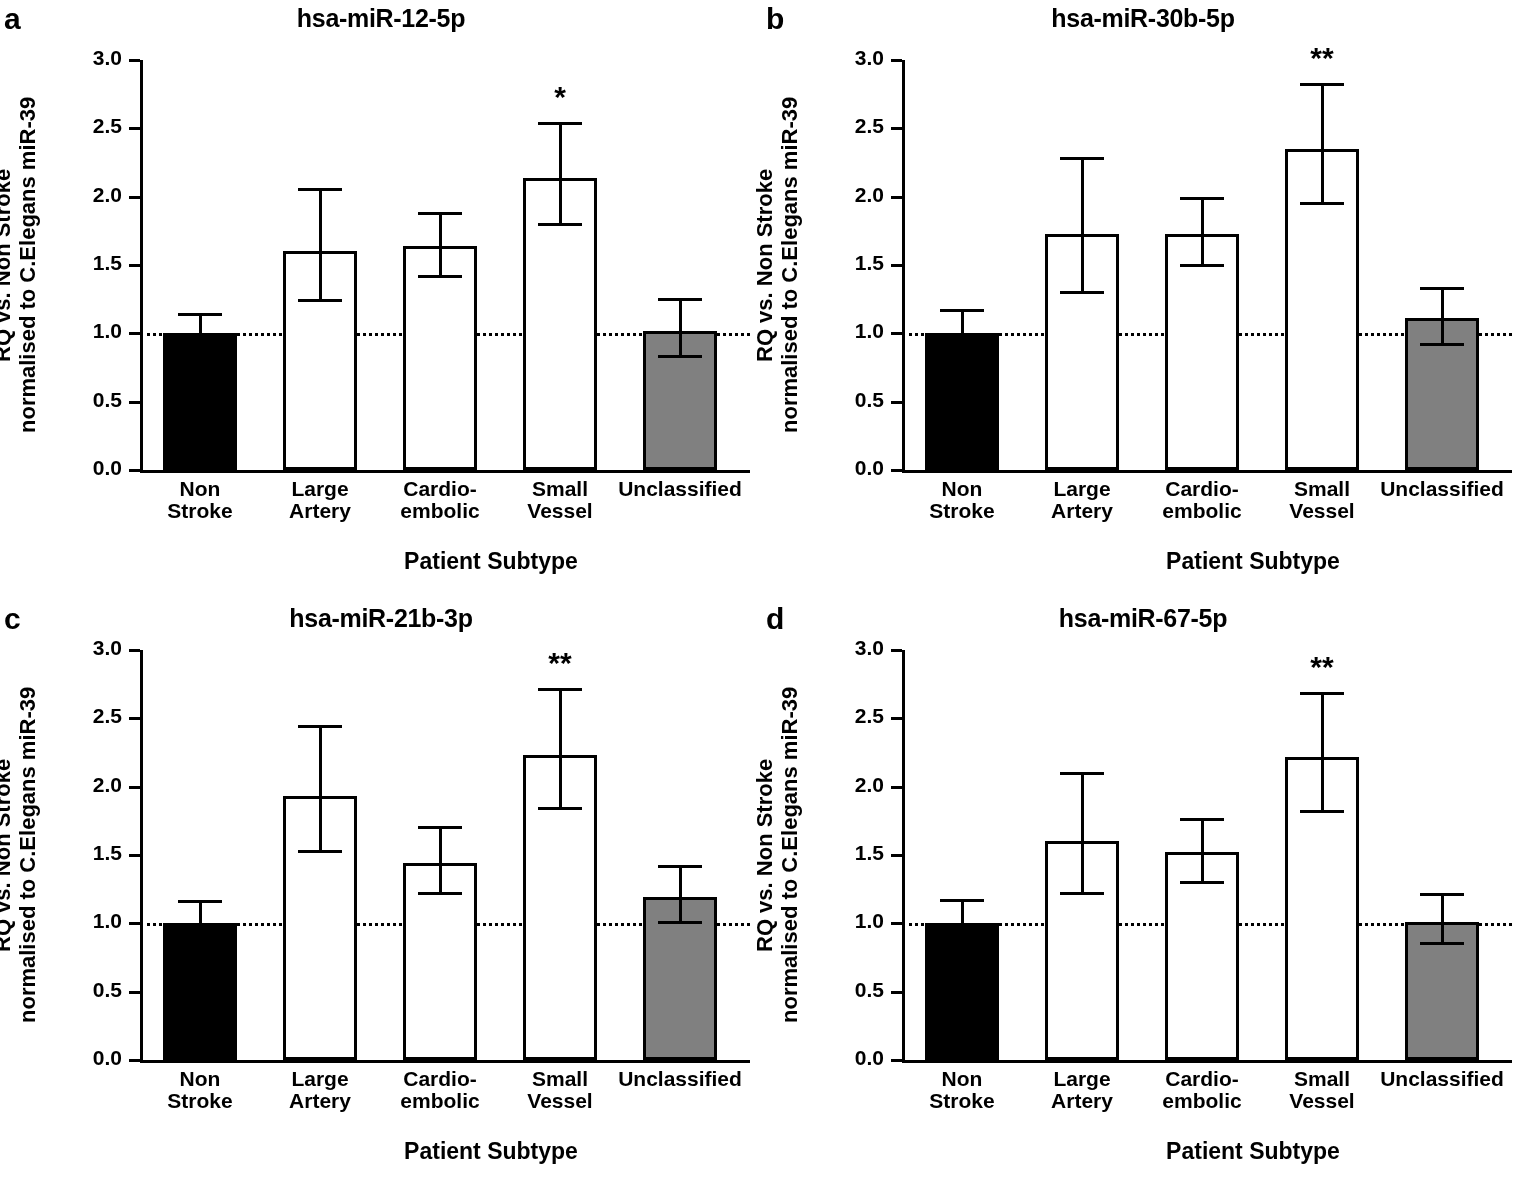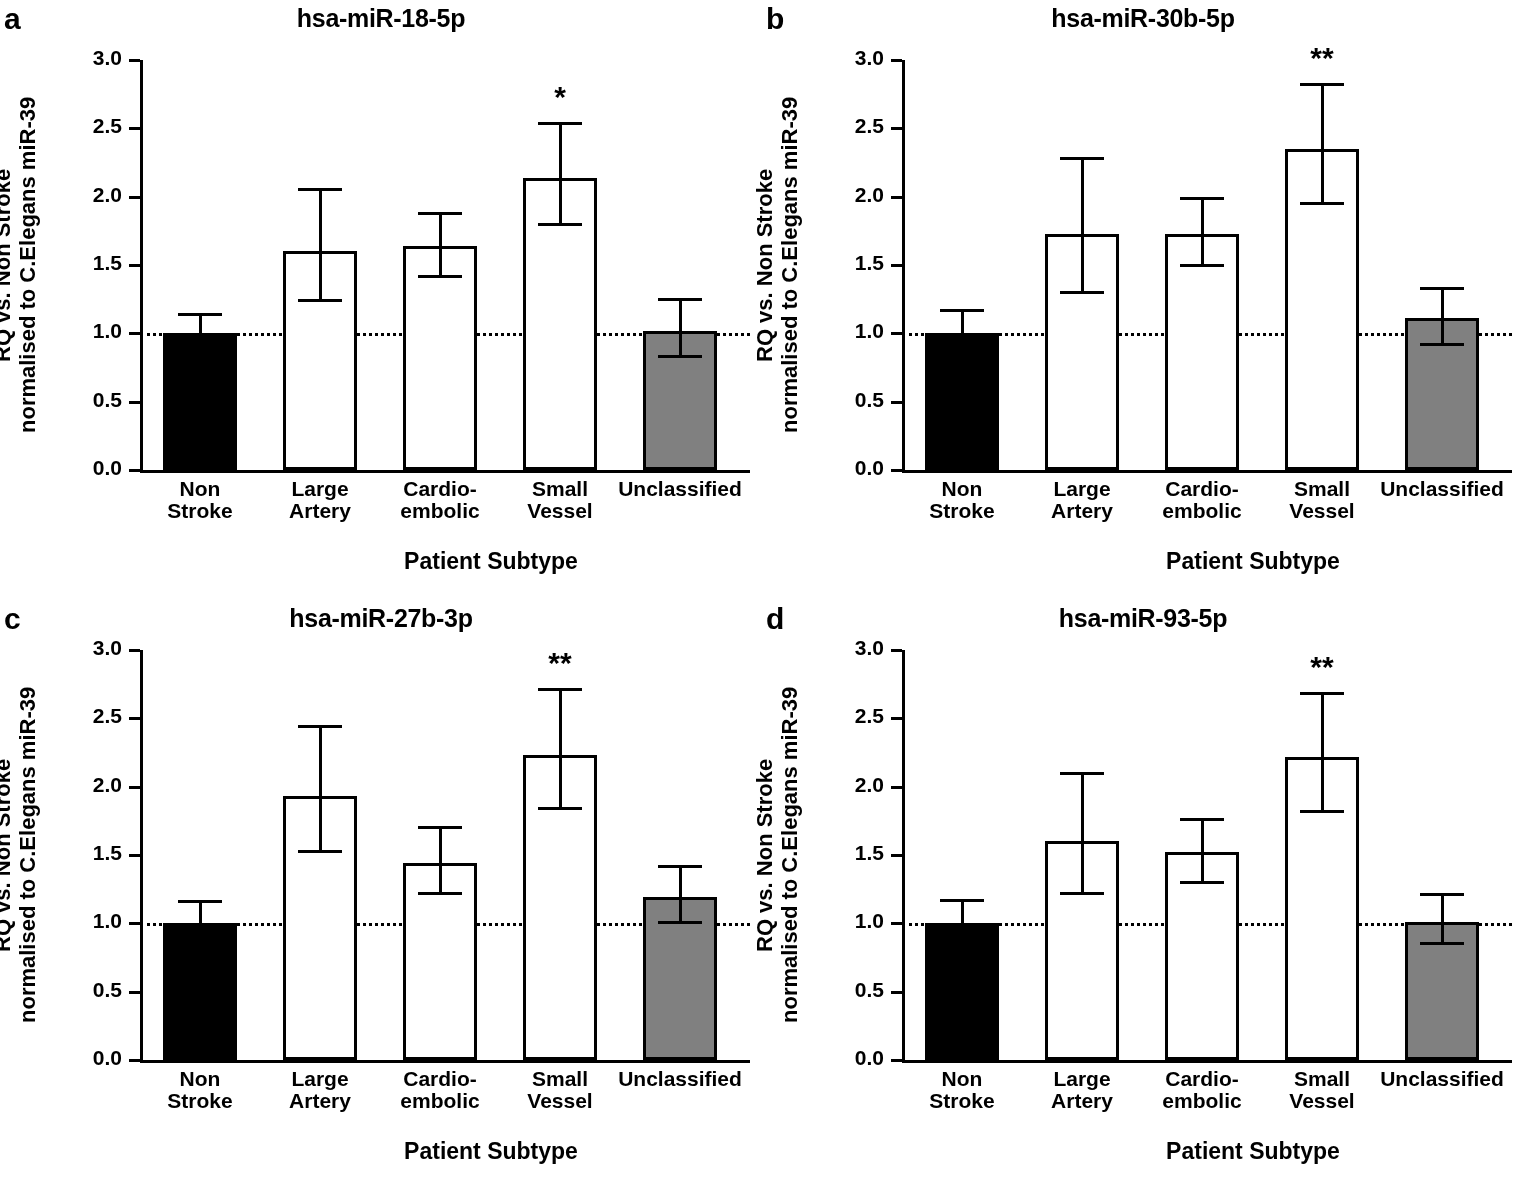--- a/index.html
+++ b/index.html
@@ -20,21 +20,21 @@
   .cap{position:absolute;background:#000;height:3px;}
   .cat{position:absolute;font-size:21px;font-weight:bold;text-align:center;line-height:1.05;}
   .star{position:absolute;font-size:30px;font-weight:bold;text-align:center;}
 </style>
 </head>
 <body>
 
 <div class="grid">
   <div class="panel" id="panel-a">
     <div class="panel-letter">a</div>
-    <div class="panel-title">hsa-miR-18-5p</div>
+    <div class="panel-title">hsa-miR-12-5p</div>
   <div class="axis-v" style="left: 140px; top: 60px; height: 413px;"></div>
       <div class="axis-h" style="left: 140px; top: 470px; width: 610px;"></div>
       <div class="tick" style="left: 129px; top: 469px;"></div>
       <div class="ticklbl" style="left: 64px; top: 456px; width: 58px;">0.0</div>
       <div class="tick" style="left: 129px; top: 400.667px;"></div>
       <div class="ticklbl" style="left: 64px; top: 387.667px; width: 58px;">0.5</div>
       <div class="tick" style="left: 129px; top: 332.333px;"></div>
       <div class="ticklbl" style="left: 64px; top: 319.333px; width: 58px;">1.0</div>
       <div class="tick" style="left: 129px; top: 264px;"></div>
       <div class="ticklbl" style="left: 64px; top: 251px; width: 58px;">1.5</div>
@@ -118,21 +118,21 @@
       <div class="err" style="left: 678.5px; top: 286.867px; height: 56.0333px;"></div>
       <div class="cap" style="left: 658px; top: 286.867px; width: 44px;"></div>
       <div class="cap" style="left: 658px; top: 342.9px; width: 44px;"></div>
       <div class="cat" style="left: 595px; top: 478px; width: 170px;">Unclassified</div>
       <div class="star" style="left: 520px; top: 41.2333px; width: 80px;">**</div>
       <div class="ylab" style="left: -10px; top: 52px; height: 426px;"><span>RQ vs. Non Stroke<br>normalised to C.Elegans miR-39</span></div>
       <div class="xlab" style="left: 0px; top: 548px; padding-left: 110px;">Patient Subtype</div>
     </div>
   <div class="panel" id="panel-c">
     <div class="panel-letter">c</div>
-    <div class="panel-title">hsa-miR-27b-3p</div>
+    <div class="panel-title">hsa-miR-21b-3p</div>
   <div class="axis-v" style="left: 140px; top: 50px; height: 413px;"></div>
       <div class="axis-h" style="left: 140px; top: 460px; width: 610px;"></div>
       <div class="tick" style="left: 129px; top: 459px;"></div>
       <div class="ticklbl" style="left: 64px; top: 446px; width: 58px;">0.0</div>
       <div class="tick" style="left: 129px; top: 390.667px;"></div>
       <div class="ticklbl" style="left: 64px; top: 377.667px; width: 58px;">0.5</div>
       <div class="tick" style="left: 129px; top: 322.333px;"></div>
       <div class="ticklbl" style="left: 64px; top: 309.333px; width: 58px;">1.0</div>
       <div class="tick" style="left: 129px; top: 254px;"></div>
       <div class="ticklbl" style="left: 64px; top: 241px; width: 58px;">1.5</div>
@@ -167,21 +167,21 @@
       <div class="err" style="left: 678.5px; top: 264.567px; height: 56.0333px;"></div>
       <div class="cap" style="left: 658px; top: 264.567px; width: 44px;"></div>
       <div class="cap" style="left: 658px; top: 320.6px; width: 44px;"></div>
       <div class="cat" style="left: 595px; top: 468px; width: 170px;">Unclassified</div>
       <div class="star" style="left: 520px; top: 46.2667px; width: 80px;">**</div>
       <div class="ylab" style="left: -10px; top: 42px; height: 426px;"><span>RQ vs. Non Stroke<br>normalised to C.Elegans miR-39</span></div>
       <div class="xlab" style="left: 0px; top: 538px; padding-left: 110px;">Patient Subtype</div>
     </div>
   <div class="panel" id="panel-d">
     <div class="panel-letter">d</div>
-    <div class="panel-title">hsa-miR-93-5p</div>
+    <div class="panel-title">hsa-miR-67-5p</div>
   <div class="axis-v" style="left: 140px; top: 50px; height: 413px;"></div>
       <div class="axis-h" style="left: 140px; top: 460px; width: 610px;"></div>
       <div class="tick" style="left: 129px; top: 459px;"></div>
       <div class="ticklbl" style="left: 64px; top: 446px; width: 58px;">0.0</div>
       <div class="tick" style="left: 129px; top: 390.667px;"></div>
       <div class="ticklbl" style="left: 64px; top: 377.667px; width: 58px;">0.5</div>
       <div class="tick" style="left: 129px; top: 322.333px;"></div>
       <div class="ticklbl" style="left: 64px; top: 309.333px; width: 58px;">1.0</div>
       <div class="tick" style="left: 129px; top: 254px;"></div>
       <div class="ticklbl" style="left: 64px; top: 241px; width: 58px;">1.5</div>

